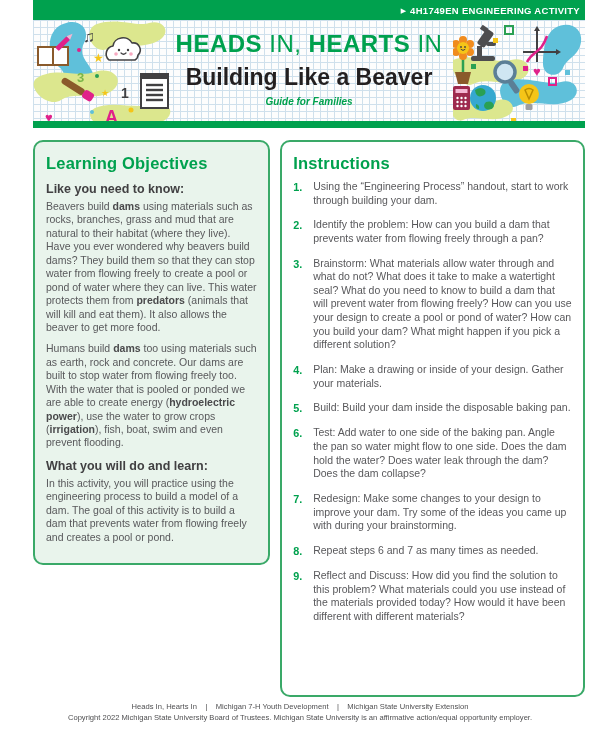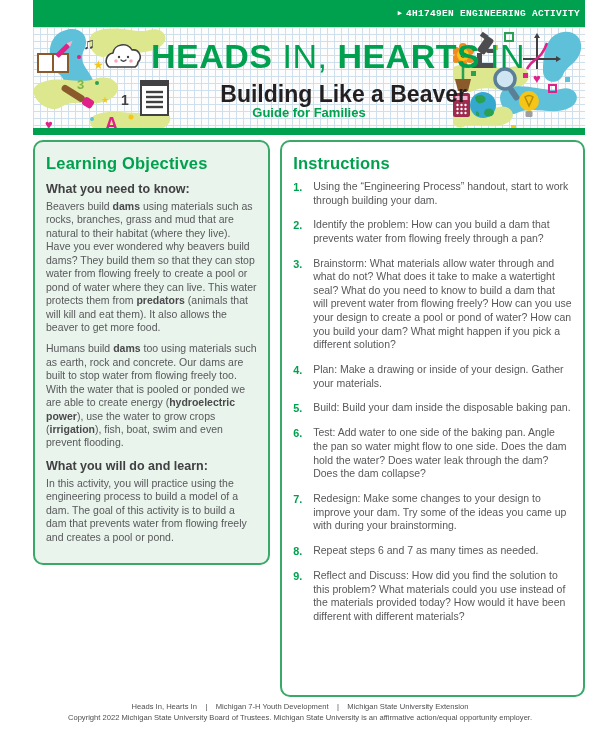--- a/index.html
+++ b/index.html
@@ -12,48 +12,47 @@
   }
   *{box-sizing:border-box;margin:0;padding:0;}
   html,body{background:#ffffff;}
   .page{
     position:relative;width:600px;height:747px;background:#fff;
     font-family:"Liberation Sans",sans-serif;overflow:hidden;margin:0 auto;
   }
   
   .header-wrap{position:absolute;left:33px;top:0;width:552px;}
   .topbar{
-    height:27px;background:var(--brand-green);
+    height:20px;background:var(--brand-green);
     display:flex;justify-content:flex-end;align-items:center;gap:4px;
     padding-right:5px;
-    font-family:Liberation Mono, monospace;
   }
   .topbar .tri{color:#fff;font-size:7px;line-height:1;}
   .topbar .badge{
     color:#fff;font-size:9.5px;font-weight:bold;letter-spacing:.3px;white-space:pre;
   }
   .banner{
     position:relative;height:108px;border-bottom:7px solid var(--brand-green);
     background-color:#fdfdfd;
     background-image:
       linear-gradient(var(--grid-blue) 1px, transparent 1px),
       linear-gradient(90deg, var(--grid-blue) 1px, transparent 1px);
     background-size:7px 7px;
     overflow:hidden;
   }
   .titles{
     position:absolute;left:118px;right:118px;top:12px;text-align:center;z-index:3;
   }
   .title-line{
-    font-size:34px;font-weight:800;color:var(--brand-green);
+    font-size:24px;font-weight:800;color:var(--brand-green);
     letter-spacing:.5px;white-space:pre;line-height:1;
   }
   .title-line .light{font-weight:400;}
-  .subtitle{font-size:23px;font-weight:800;color:var(--dark);margin-top:10px;line-height:1;text-align:right;}
-  .tagline{font-size:13px;font-weight:800;color:var(--brand-green);line-height:1;}
+  .subtitle{font-size:23px;font-weight:800;color:var(--dark);margin-top:10px;line-height:1;}
+  .tagline{font-size:10px;font-weight:800;color:var(--brand-green);margin-top:8px;line-height:1;font-style:italic;}
   .deco{position:absolute;top:0;height:108px;z-index:2;}
   .deco-left{left:0;width:150px;}
   .deco-right{right:0;width:132px;}
   
   .columns{position:absolute;left:33px;top:140px;width:552px;display:flex;gap:10px;align-items:flex-start;}
   .box{border:2px solid var(--border-green);border-radius:10px;padding:10px 11px 8px;}
   .box-left{width:257px;background:var(--mint);min-height:425px;}
   .box-right{width:331px;background:#fff;min-height:557px;}
   .box h2{color:var(--brand-green);font-size:16.5px;font-weight:800;margin:2px 0 7px;letter-spacing:.2px;}
   .box h3{color:#414042;font-size:12.5px;font-weight:800;margin:9px 0 4px;}
@@ -224,21 +223,21 @@
         <div class="subtitle">Building Like a Beaver</div>
         <div class="tagline">Guide for Families</div>
       </div>
     </div>
   </div>
 
   <div class="columns">
 
     <section class="box box-left">
       <h2>Learning Objectives</h2>
-      <h3>What you need to know:</h3>
+      <h3>Like you need to know:</h3>
       <p><span>Beavers build </span><b>dams</b><span> using materials such as rocks, branches, grass and mud that are natural to their habitat (where they live). Have you ever wondered why beavers build dams? They build them so that they can stop water from flowing freely to create a pool or pond of water where they can live. This water protects them from </span><b>predators</b><span> (animals that will kill and eat them). It also allows the beaver to get more food.</span></p>
       <p><span>Humans build </span><b>dams</b><span> too using materials such as earth, rock and concrete. Our dams are built to stop water from flowing freely too. With the water that is pooled or ponded we are able to create energy (</span><b>hydroelectric power</b><span>), use the water to grow crops (</span><b>irrigation</b><span>), fish, boat, swim and even prevent flooding.</span></p>
       <h3>What you will do and learn:</h3>
       <p><span>In this activity, you will practice using the engineering process to build a model of a dam. The goal of this activity is to build a dam that prevents water from flowing freely and creates a pool or pond.</span></p>
     </section>
 
     <section class="box box-right">
       <h2>Instructions</h2>
       <ol class="steps">
         <li class="step">

